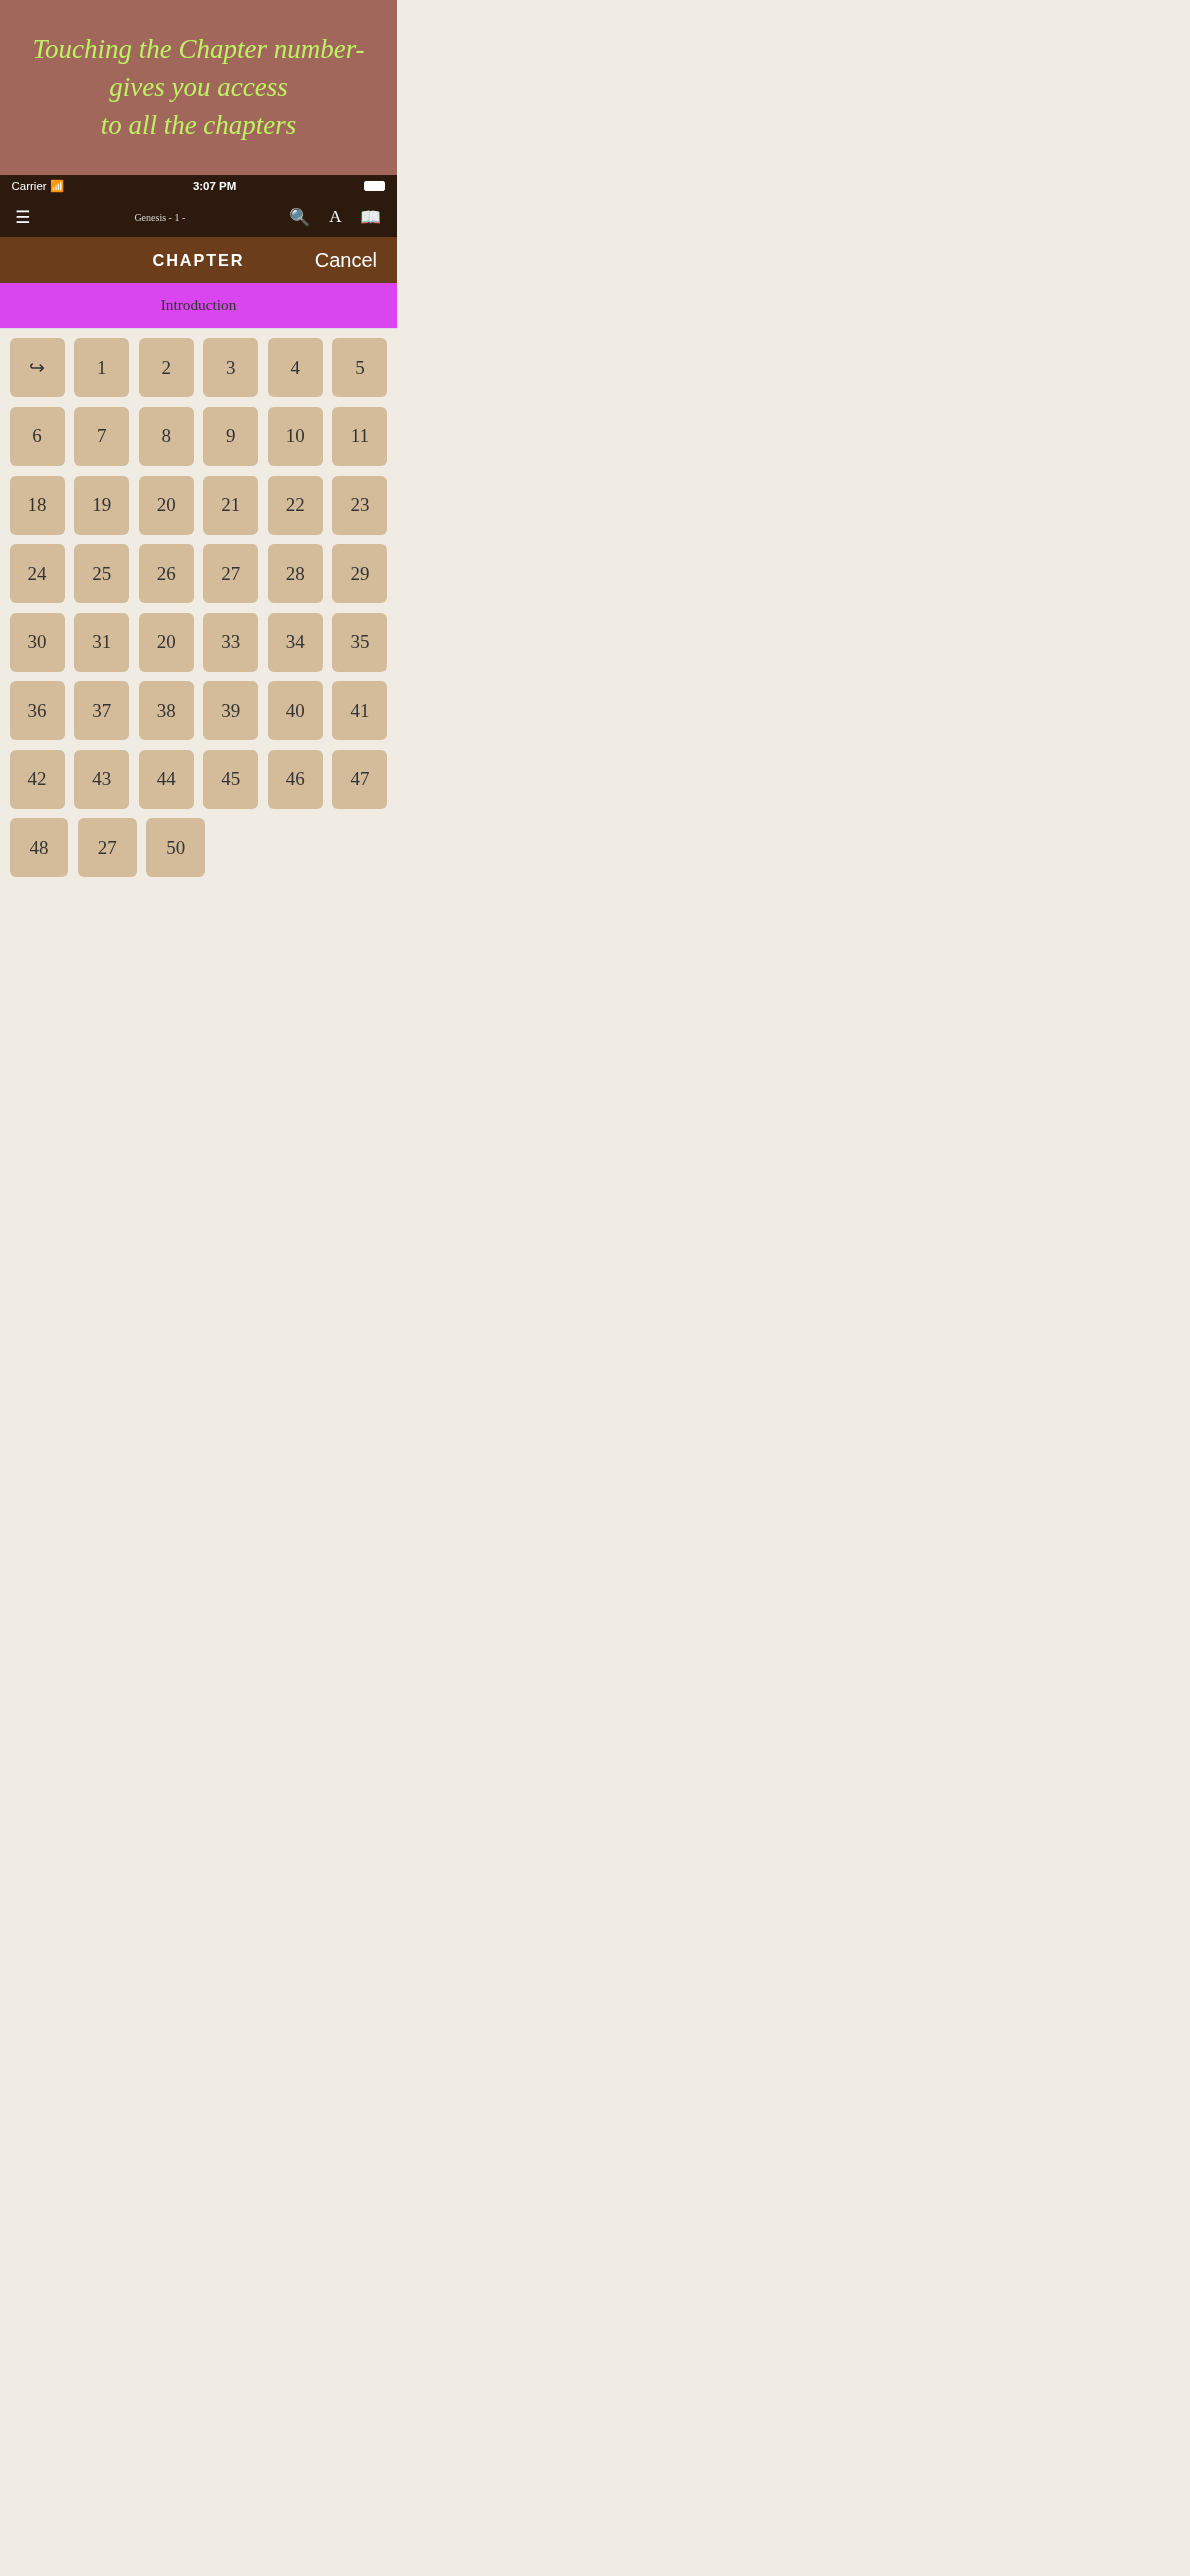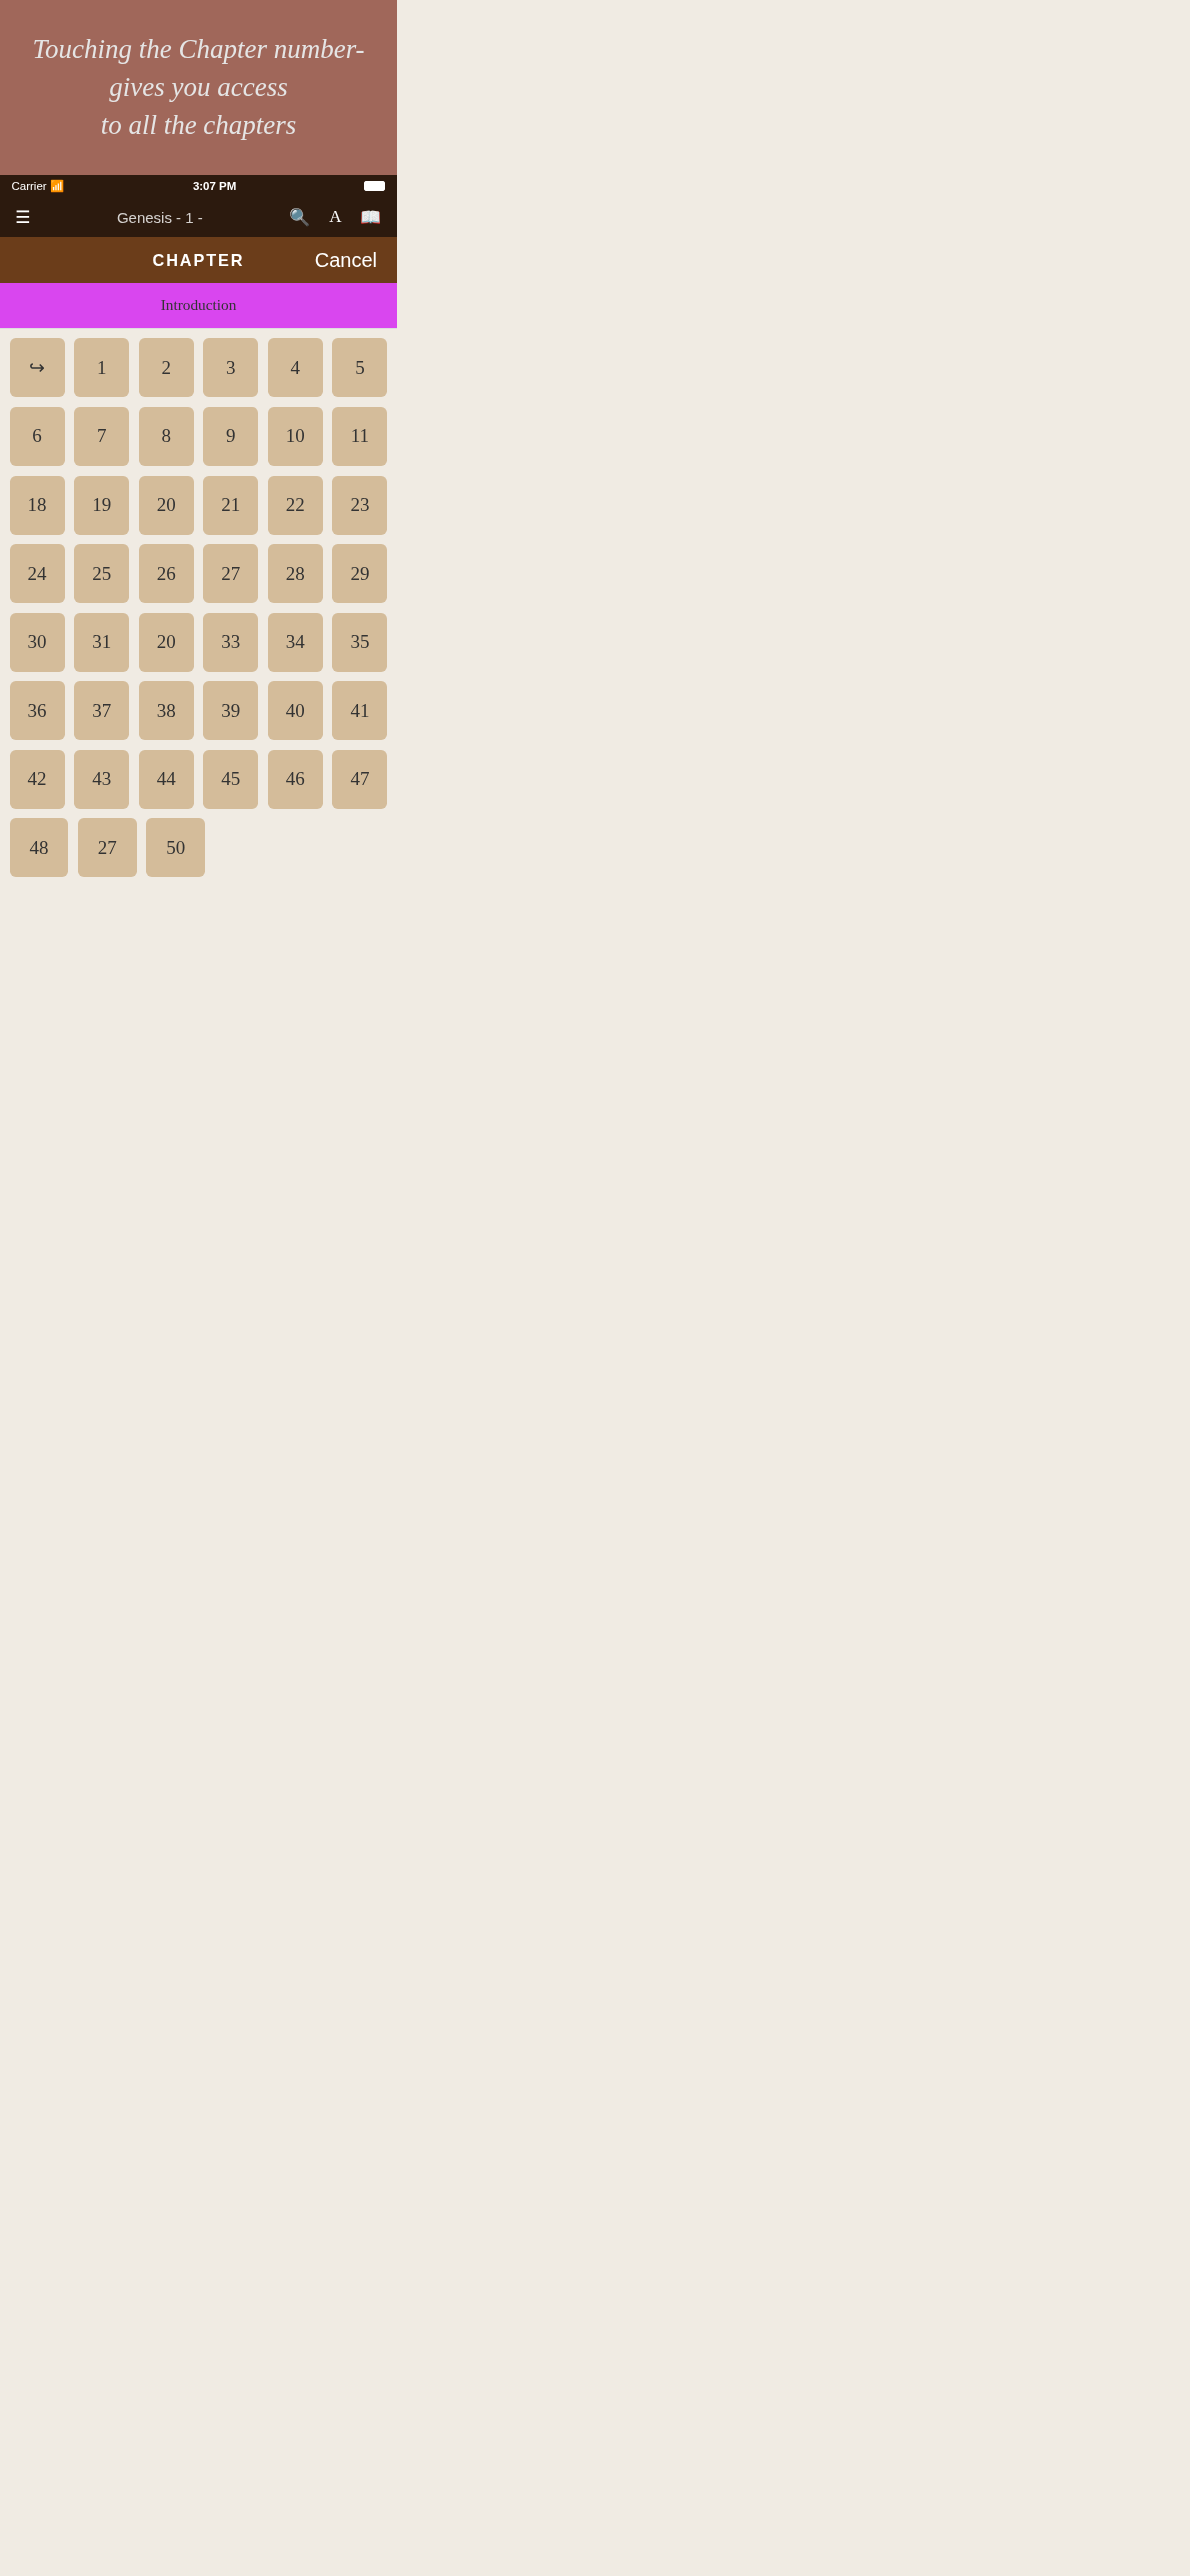--- a/index.html
+++ b/index.html
@@ -14,21 +14,21 @@
       min-height: 859px;
       font-family: Georgia, 'Times New Roman', serif;
       background: #f0ebe3;
       overflow-x: hidden;
     }
 
     .tooltip-banner {
       background: #a0675a;
       padding: 31px 23px 31px;
       text-align: center;
-      color: #e5e5e5;
+      color: #bef264;
     }
 
     .tooltip-banner .tooltip-text {
       font-size: 27px;
       line-height: 1.4;
       font-style: italic;
     }
 
     .status-bar {
       background: #2c1a0e;
@@ -68,23 +68,23 @@
     .nav-bar {
       background: #2c1a0e;
       padding: 9.6px 15.3px;
       display: flex;
       align-items: center;
       justify-content: space-between;
       color: white;
     }
 
     .nav-bar .nav-title {
-      font-size: 15px;
+      font-size: 10px;
       color: rgba(255,255,255,0.8);
-      font-family: Liberation Sans, sans-serif;
+      font-family: Liberation Serif, serif;
     }
 
     .nav-bar .nav-icons {
       display: flex;
       gap: 19px;
       align-items: center;
     }
 
     .nav-icon {
       font-size: 17px;

